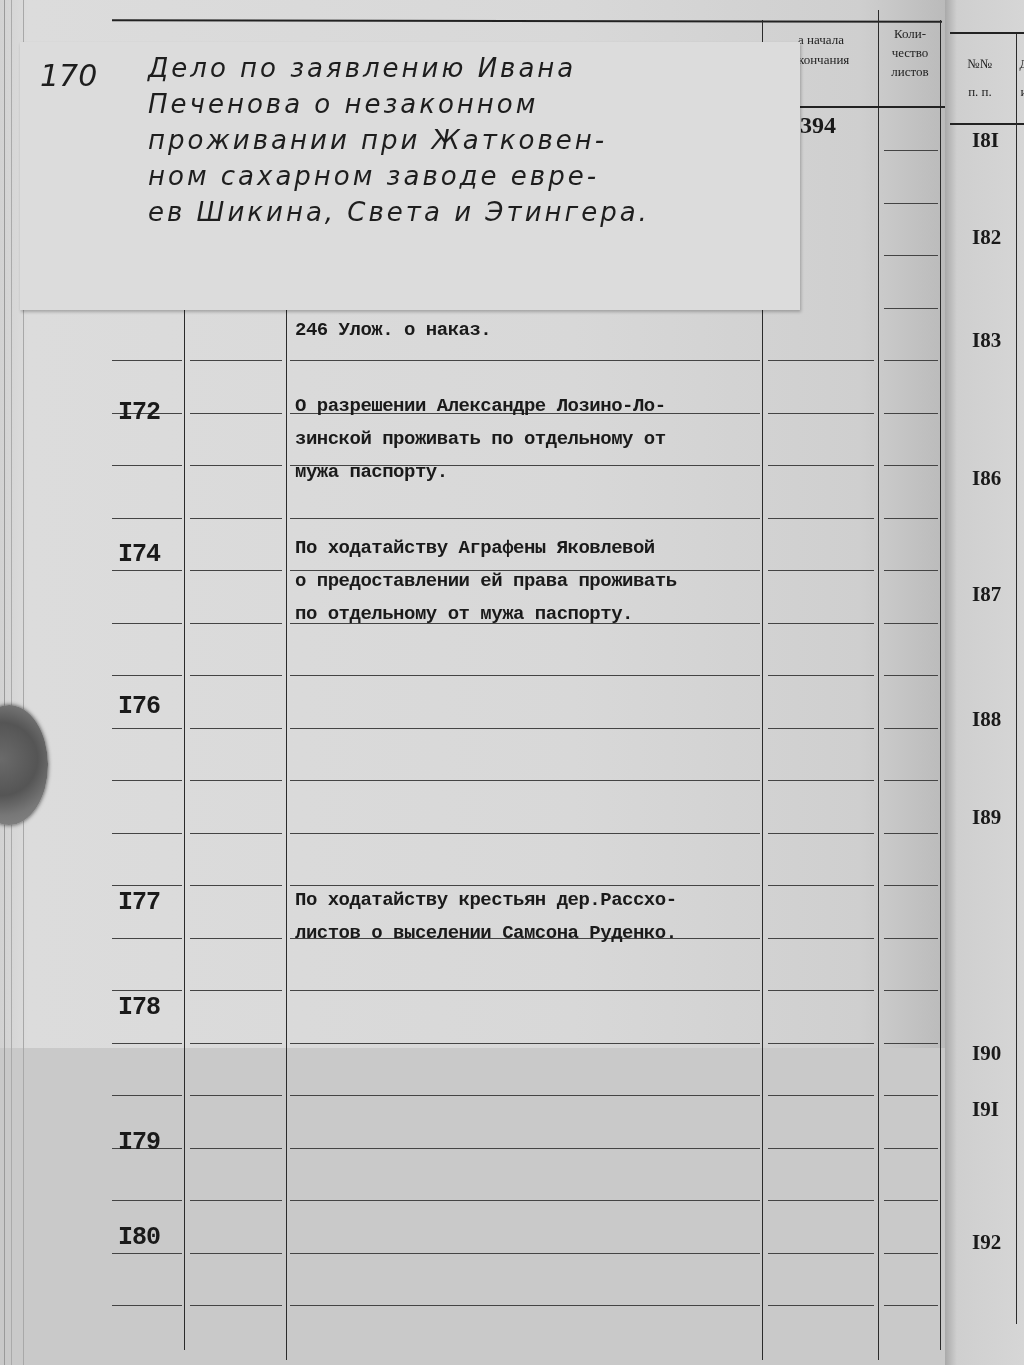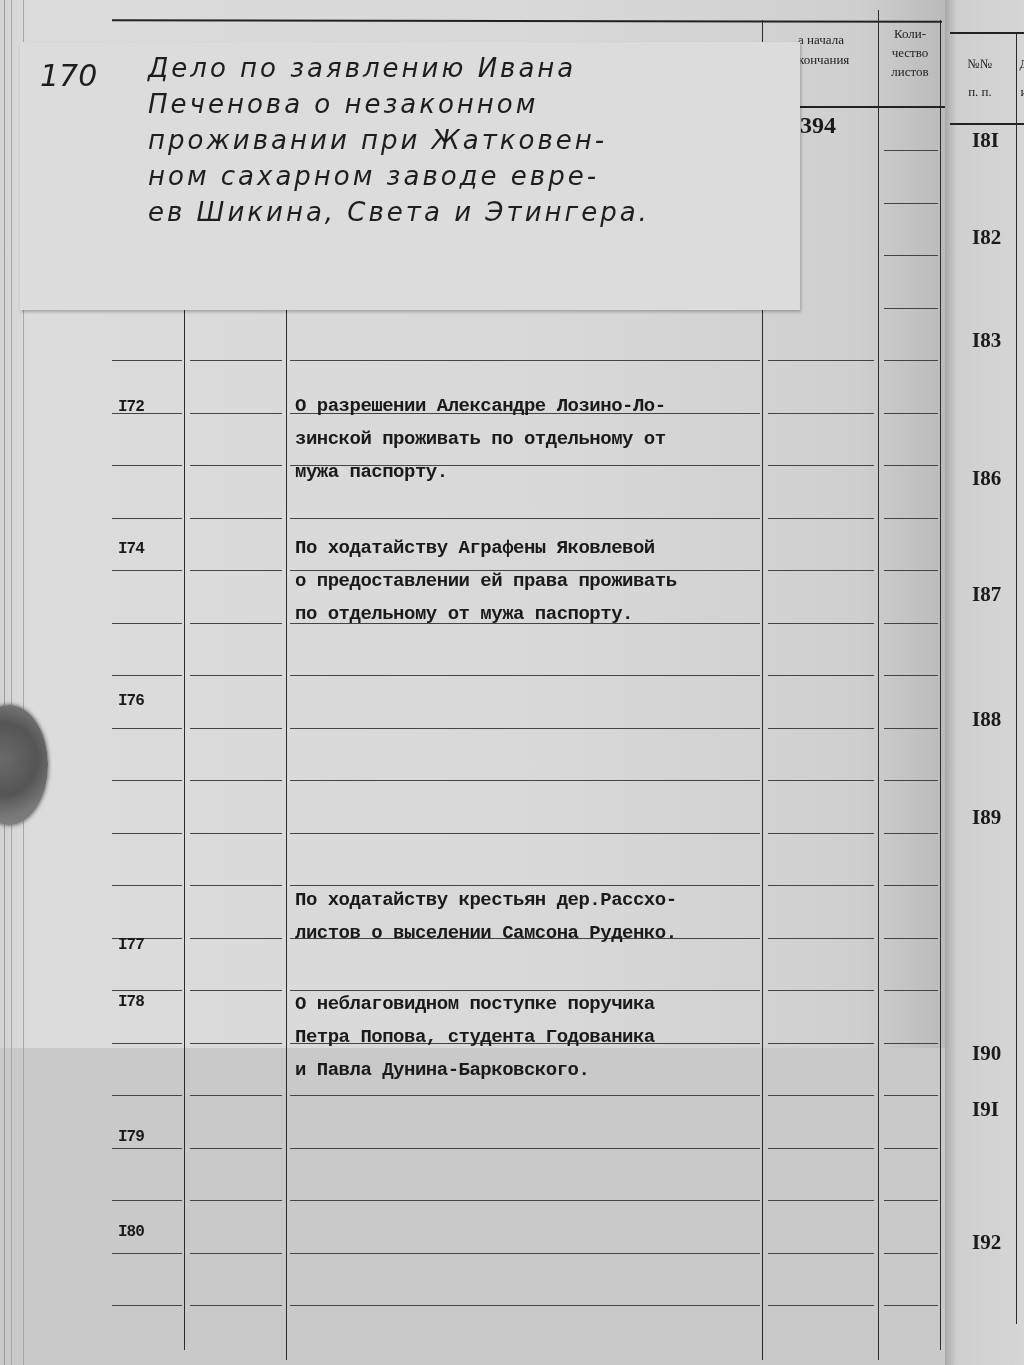--- a/index.html
+++ b/index.html
@@ -22,21 +22,21 @@
   .binder-lines::after { content:""; position:absolute; left:6px; top:0; width:1px; height:100%; background:#aaa; }
   .clip {
     position:absolute; left:-30px; top:705px; width:78px; height:120px; border-radius:50%;
     background:radial-gradient(circle at 40% 45%, #6a6a6a 0%, #555 45%, #777 70%, #8a8a8a 100%);
     box-shadow:0 0 4px #444;
   }
   .top-rule { position:absolute; left:112px; top:20px; width:830px; height:2px; background:#222; transform:rotate(0.1deg); }
   .vline { position:absolute; width:1px; background:#2b2b2b; }
   .hline { position:absolute; height:1px; background:#444; }
   .head-cell { position:absolute; font-family:"Liberation Serif","DejaVu Serif",serif; font-size:13px; color:#222; line-height:1.5; text-align:center; }
-  .rownum { position:absolute; left:118px; font-size:16px; font-weight:bold; letter-spacing:-1px; }
+  .rownum { position:absolute; left:118px; font-size:25px; font-weight:bold; letter-spacing:-1px; }
   .desc { position:absolute; left:295px; width:480px; font-size:19px; font-weight:bold; line-height:33px; letter-spacing:-0.5px; white-space:pre-line; }
   .rnum { position:absolute; left:972px; font-family:"Liberation Serif","DejaVu Serif",serif; font-size:21px; font-weight:bold; }
   .note {
     position:absolute; left:20px; top:42px; width:780px; height:268px;
     background:#dcdcdc; box-shadow:1px 2px 3px rgba(0,0,0,.25);
   }
   .note-num { position:absolute; left:40px; top:58px; font-family:"DejaVu Sans",sans-serif; font-style:italic; font-size:30px; color:#1e1e1e; }
   .note-text { position:absolute; left:148px; top:50px; width:640px; font-family:"DejaVu Sans",sans-serif; font-style:italic; font-size:26px; line-height:36px; letter-spacing:3px; color:#1e1e1e; white-space:pre-line; }
   .year { position:absolute; left:800px; top:112px; font-family:"Liberation Serif",serif; font-size:24px; font-weight:bold; }
   .partial-line { position:absolute; left:295px; top:282px; font-size:19px; font-weight:bold; color:#222; clip-path:inset(12px 0 0 0); }
@@ -164,41 +164,39 @@
       <div class="hline" style="left: 190px; top: 1305px; width: 92px;"></div>
       <div class="hline" style="left: 290px; top: 1305px; width: 470px;"></div>
       <div class="hline" style="left: 768px; top: 1305px; width: 106px;"></div>
       <div class="hline" style="left: 884px; top: 1305px; width: 54px;"></div>
     </div>
 
   <div class="year">394</div>
 
   <div class="partial-line">преступлении предусмотренном ст.</div>
 
+  <div class="desc" style="top:314px;">246 Улож. о наказ.</div>
 
   <div class="rownum" style="top:398px;">I72</div>
   <div class="desc" style="top:390px;">О разрешении Александре Лозино-Ло-
 зинской проживать по отдельному от
 мужа паспорту.</div>
 
   <div class="rownum" style="top:540px;">I74</div>
   <div class="desc" style="top:532px;">По ходатайству Аграфены Яковлевой
 о предоставлении ей права проживать
 по отдельному от мужа паспорту.</div>
 
   <div class="rownum" style="top:692px;">I76</div>
 
-  <div class="rownum" style="top:888px;margin-top:48px;">I77</div>
+  <div class="rownum" style="top:888px;">I77</div>
   <div class="desc" style="top:884px;">По ходатайству крестьян дер.Рассхо-
 листов о выселении Самсона Руденко.</div>
 
   <div class="rownum" style="top:993px;">I78</div>
-  <div class="desc" style="top:988px;">О неблаговидном поступке поручика
-Петра Попова, студента Годованика
-и Павла Дунина-Барковского.</div>
 
   <div class="rownum" style="top:1128px;">I79</div>
 
   <div class="rownum" style="top:1223px;">I80</div>
 
   <div class="note"></div>
   <div class="note-num">170</div>
   <div class="note-text">Дело по заявлению Ивана
 Печенова о незаконном
 проживании при Жатковен-

